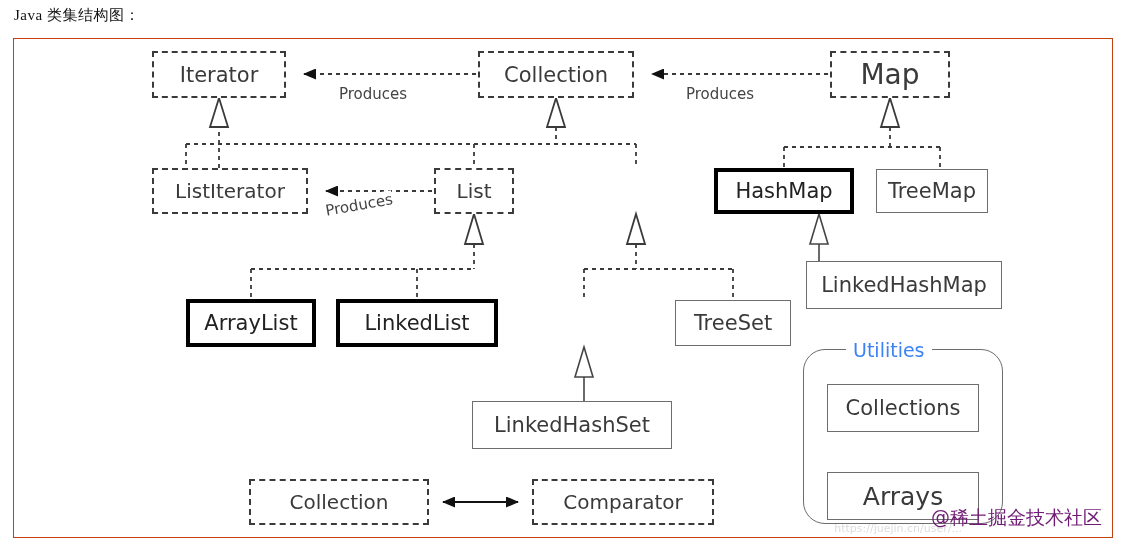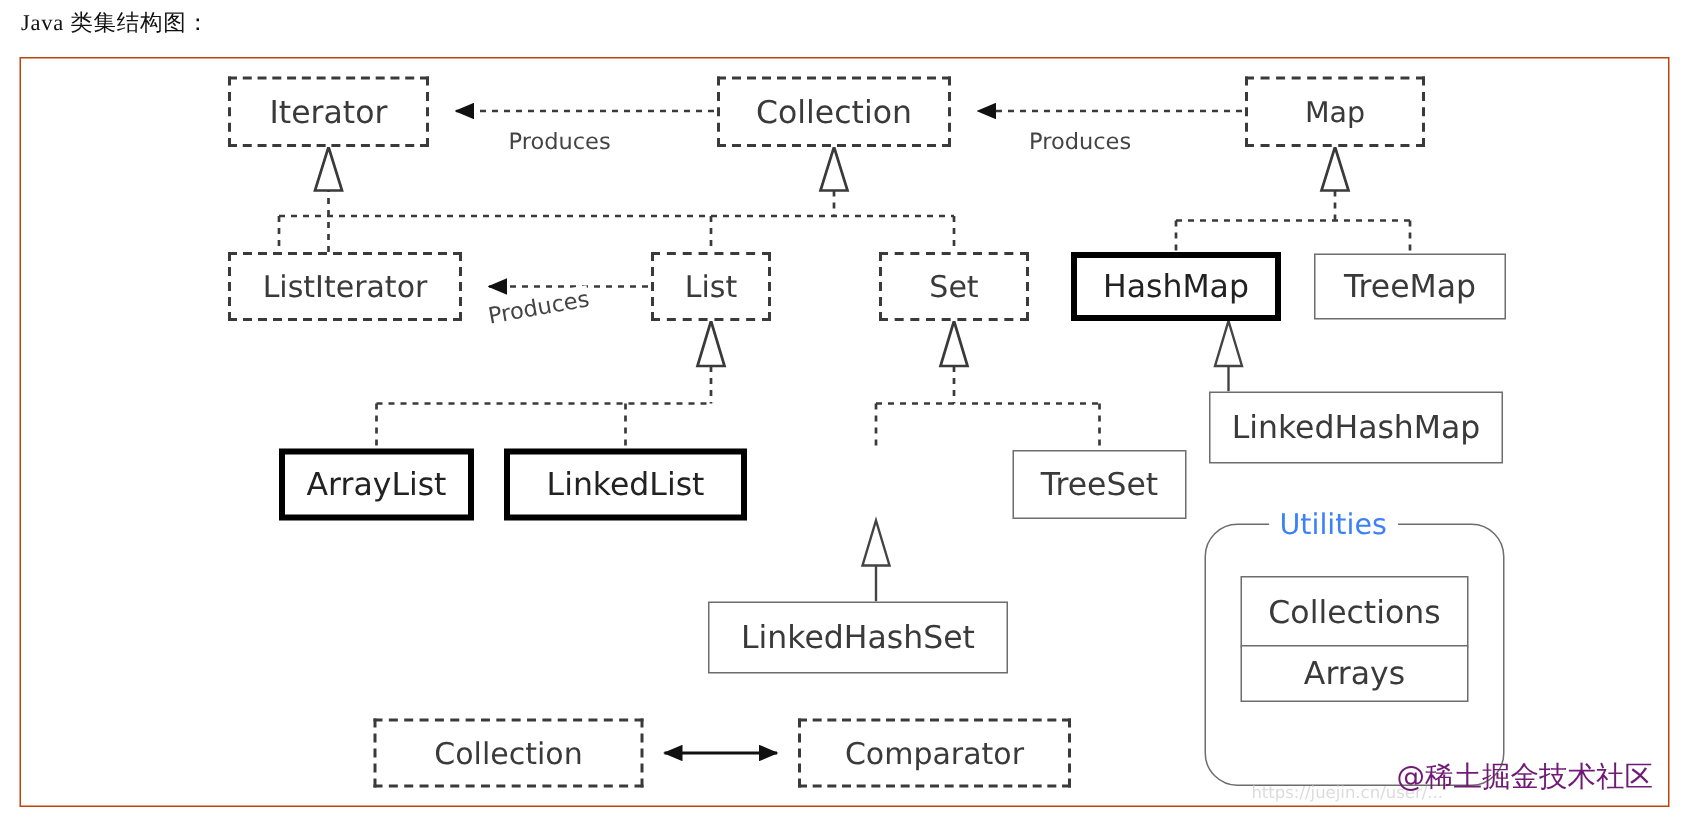--- a/index.html
+++ b/index.html
@@ -156,41 +156,38 @@
   </svg>
 
   <div class="node iface" style="left:138px;top:12px;width:134px;height:47px;font-size:21px;">
     <span>Iterator</span>
   </div>
 
   <div class="node iface" style="left:464px;top:12px;width:156px;height:47px;font-size:21px;">
     <span>Collection</span>
   </div>
 
-  <div class="node iface" style="left:816px;top:12px;width:120px;height:47px;font-size:19px;">
+  <div class="node iface" style="left:816px;top:12px;width:120px;height:47px;font-size:28px;">
     <span>Map</span>
   </div>
 
   <div class="node iface" style="left:138px;top:129px;width:156px;height:46px;font-size:20px;">
     <span>ListIterator</span>
   </div>
 
   <div class="node iface" style="left:420px;top:129px;width:80px;height:46px;font-size:20px;">
     <span>List</span>
   </div>
 
-  <div class="node iface" style="left:572px;top:129px;width:100px;height:46px;font-size:20px;">
-    <span>Set</span>
-  </div>
 
   <div class="node cls-bold" style="left:700px;top:129px;width:140px;height:46px;font-size:21px;">
     <span>HashMap</span>
   </div>
 
-  <div class="node cls" style="left:862px;top:130px;width:128px;height:44px;font-size:21px;text-align:center;">
+  <div class="node cls" style="left:862px;top:130px;width:112px;height:44px;font-size:21px;text-align:center;">
     <span>TreeMap</span>
   </div>
 
   <div class="node cls-bold" style="left:172px;top:260px;width:130px;height:48px;font-size:21px;">
     <span>ArrayList</span>
   </div>
 
   <div class="node cls-bold" style="left:322px;top:260px;width:162px;height:48px;font-size:21px;">
     <span>LinkedList</span>
   </div>
@@ -216,21 +213,21 @@
     <span>Comparator</span>
   </div>
 
   <div id="utilities" style="left:789px;top:310px;width:200px;height:175px;"></div>
   <div id="utilities-title" style="left:832px;top:300px;">Utilities</div>
 
   <div class="node cls" style="left:813px;top:345px;width:152px;height:48px;font-size:21px;">
     <span>Collections</span>
   </div>
 
-  <div class="node cls" style="left:813px;top:391px;width:152px;height:38px;font-size:21px;">
+  <div class="node cls" style="left:813px;top:433px;width:152px;height:48px;font-size:25px;">
     <span>Arrays</span>
   </div>
 
   <div class="edge-label" style="left:325px;top:46px;">Produces</div>
   <div class="edge-label" style="left:672px;top:46px;">Produces</div>
   <div class="edge-label" style="left:310px;top:163px;transform:rotate(-10deg);transform-origin:left top;">Produces</div>
 
   <div id="watermark-url">https://juejin.cn/user/...</div>
   <div id="watermark">@稀土掘金技术社区</div>
 

